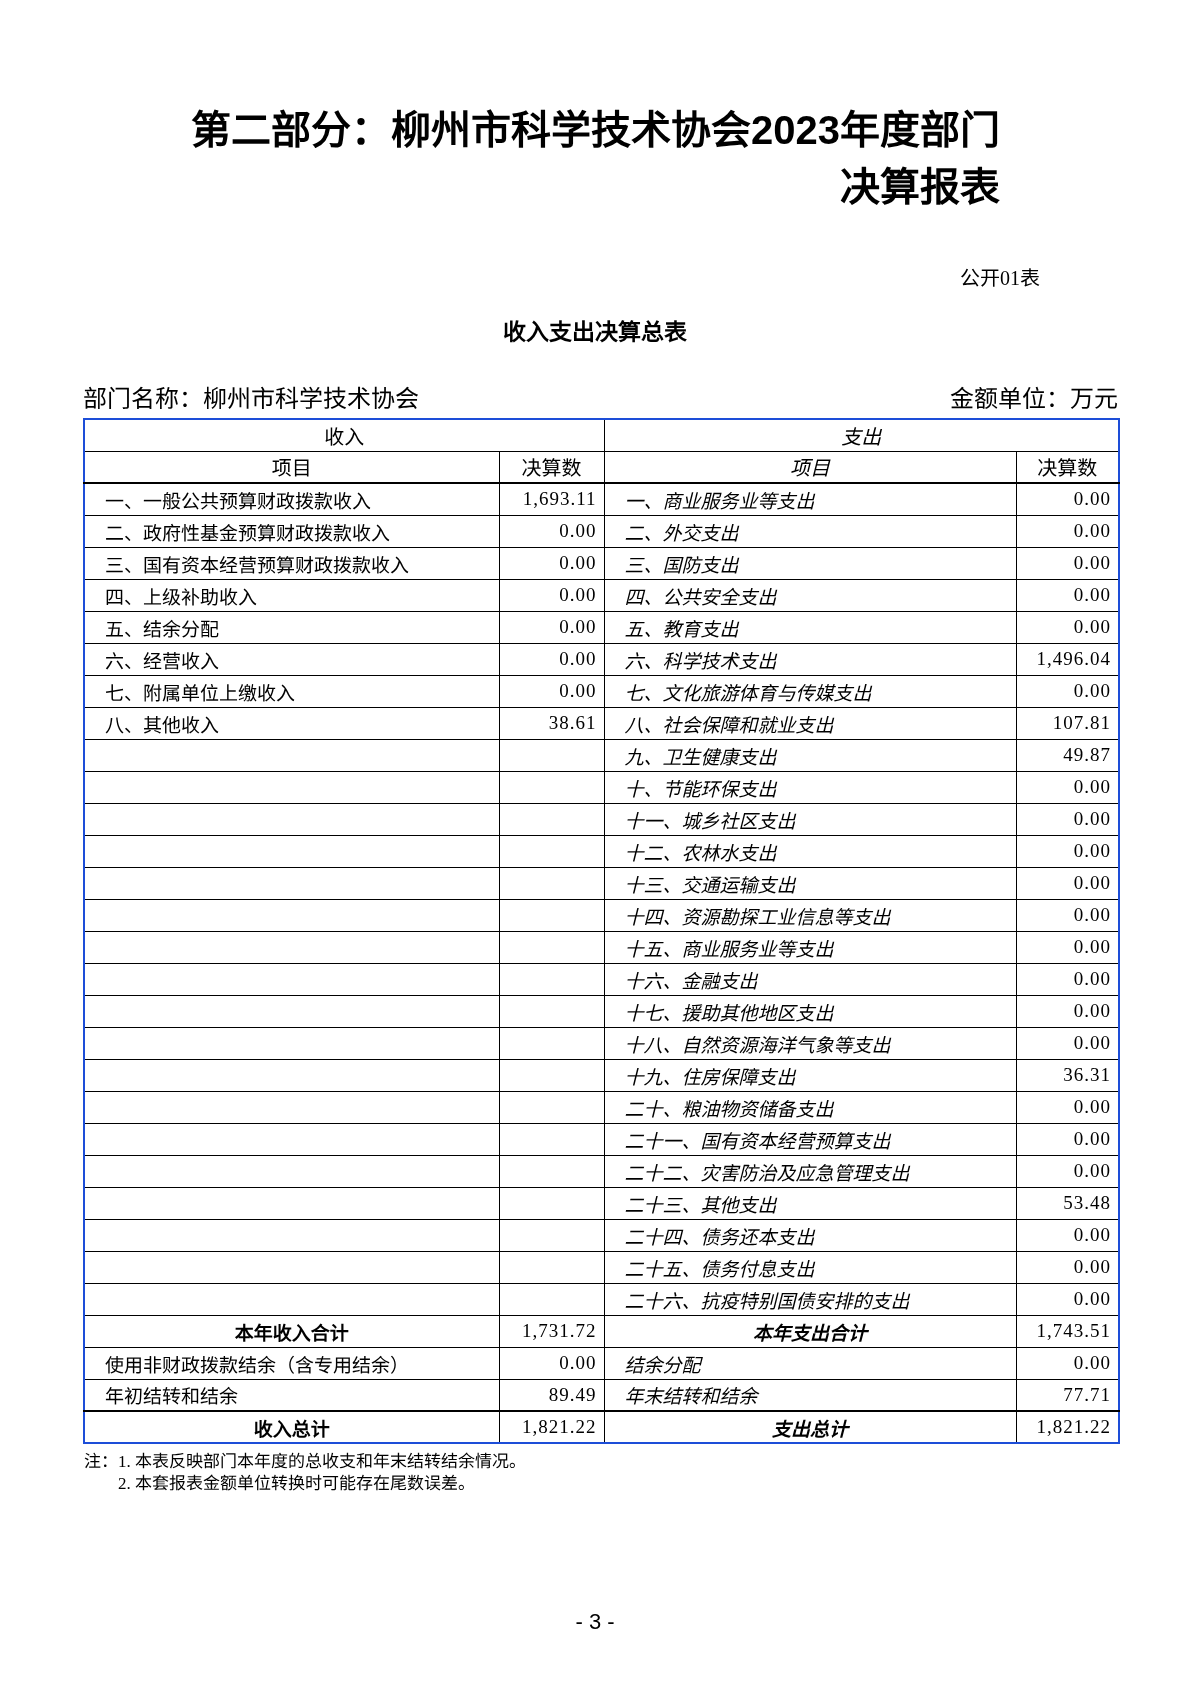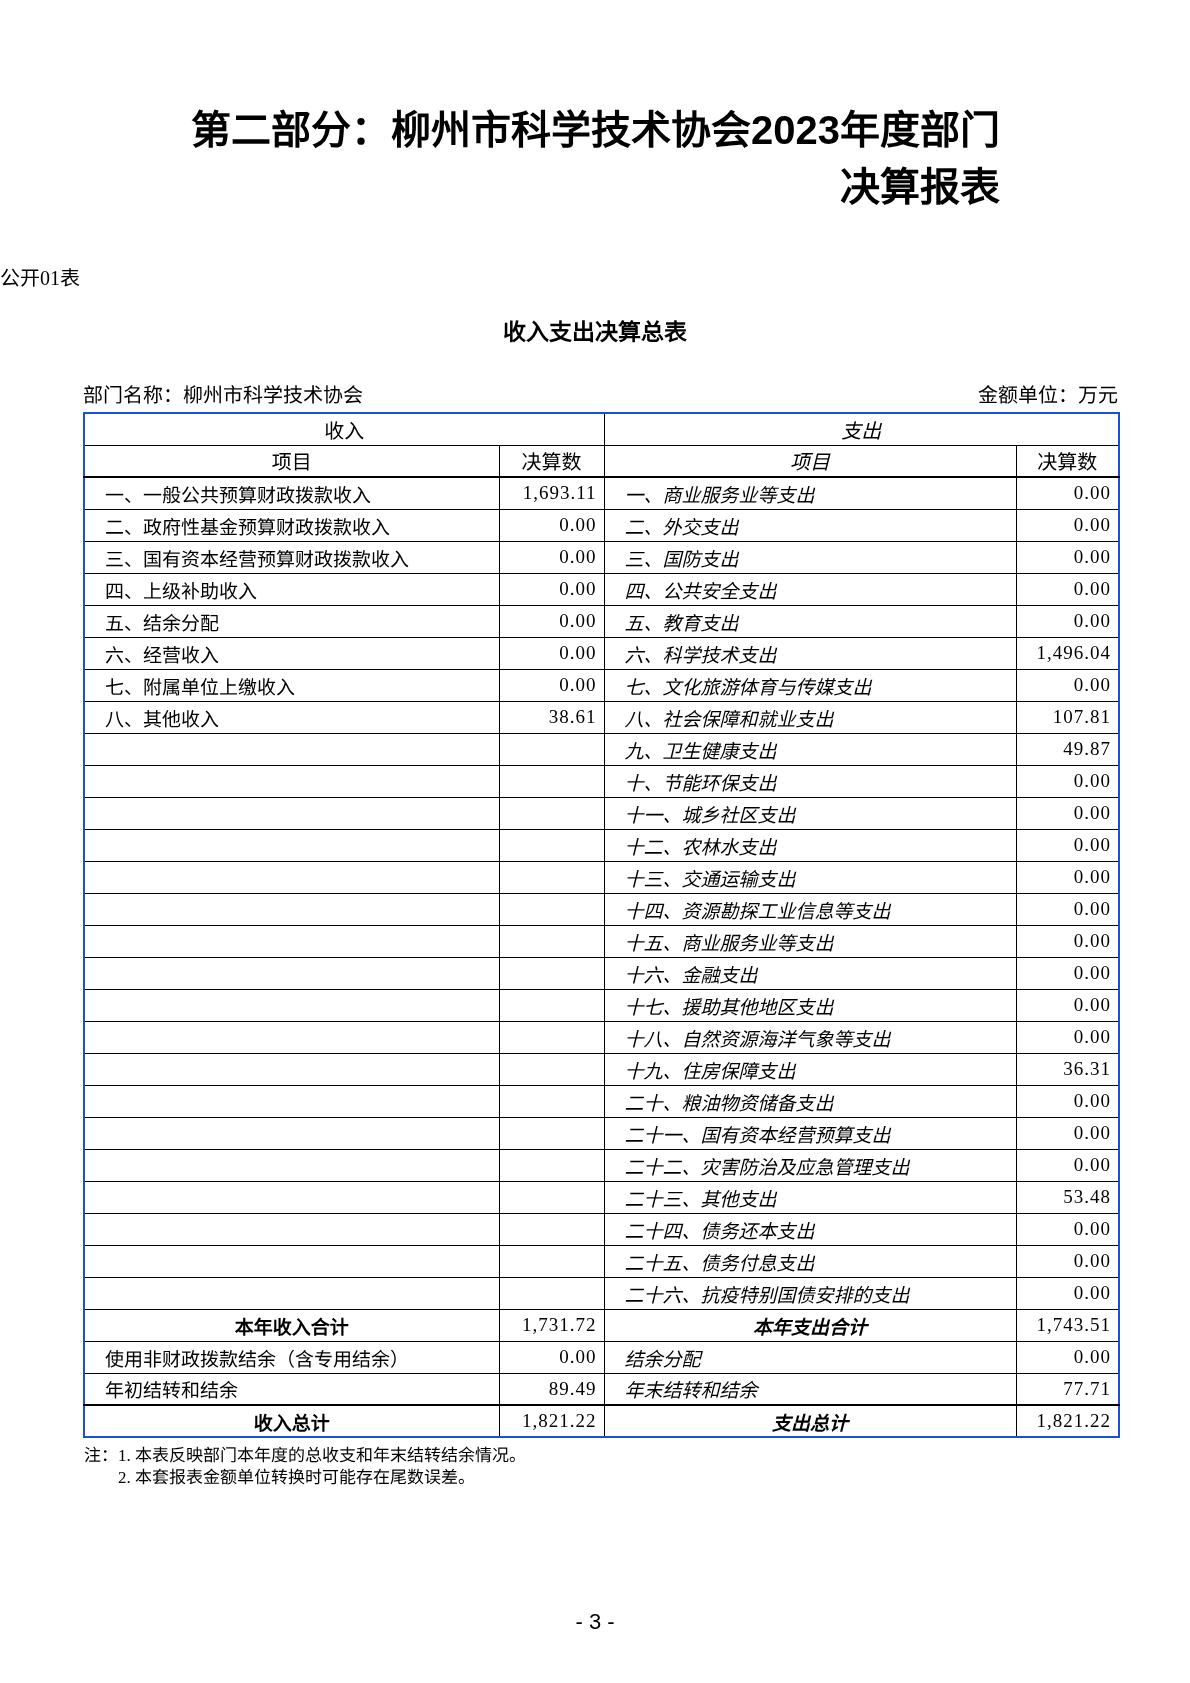--- a/index.html
+++ b/index.html
@@ -19,36 +19,36 @@
     margin: 102px auto 0 auto;
     text-align: right;
     font-family: "Liberation Sans", "DejaVu Sans", sans-serif;
     font-weight: bold;
     font-size: 40px;
     line-height: 57px;
     letter-spacing: 0px;
   }
   .form-tag {
     margin: 46px 150px 10px 0;
-    text-align: left;
+    text-align: right;
     font-size: 20px;
   }
   .table-title {
     margin-top: 22px;
     text-align: center;
     font-family: "Liberation Sans", "DejaVu Sans", sans-serif;
     font-weight: bold;
     font-size: 23px;
   }
   .meta-row {
     width: 1035px;
     margin: 32px 10px 4px 83px;
     display: flex;
     justify-content: space-between;
-    font-size: 20px;
+    font-size: 24px;
   }
   table.budget {
     width: 1035px;
     margin-left: 83px;
     border-collapse: collapse;
     table-layout: fixed;
     border: 2px solid #1d4ed8;
   }
   table.budget th, table.budget td {
     border: 1px solid #000000;

